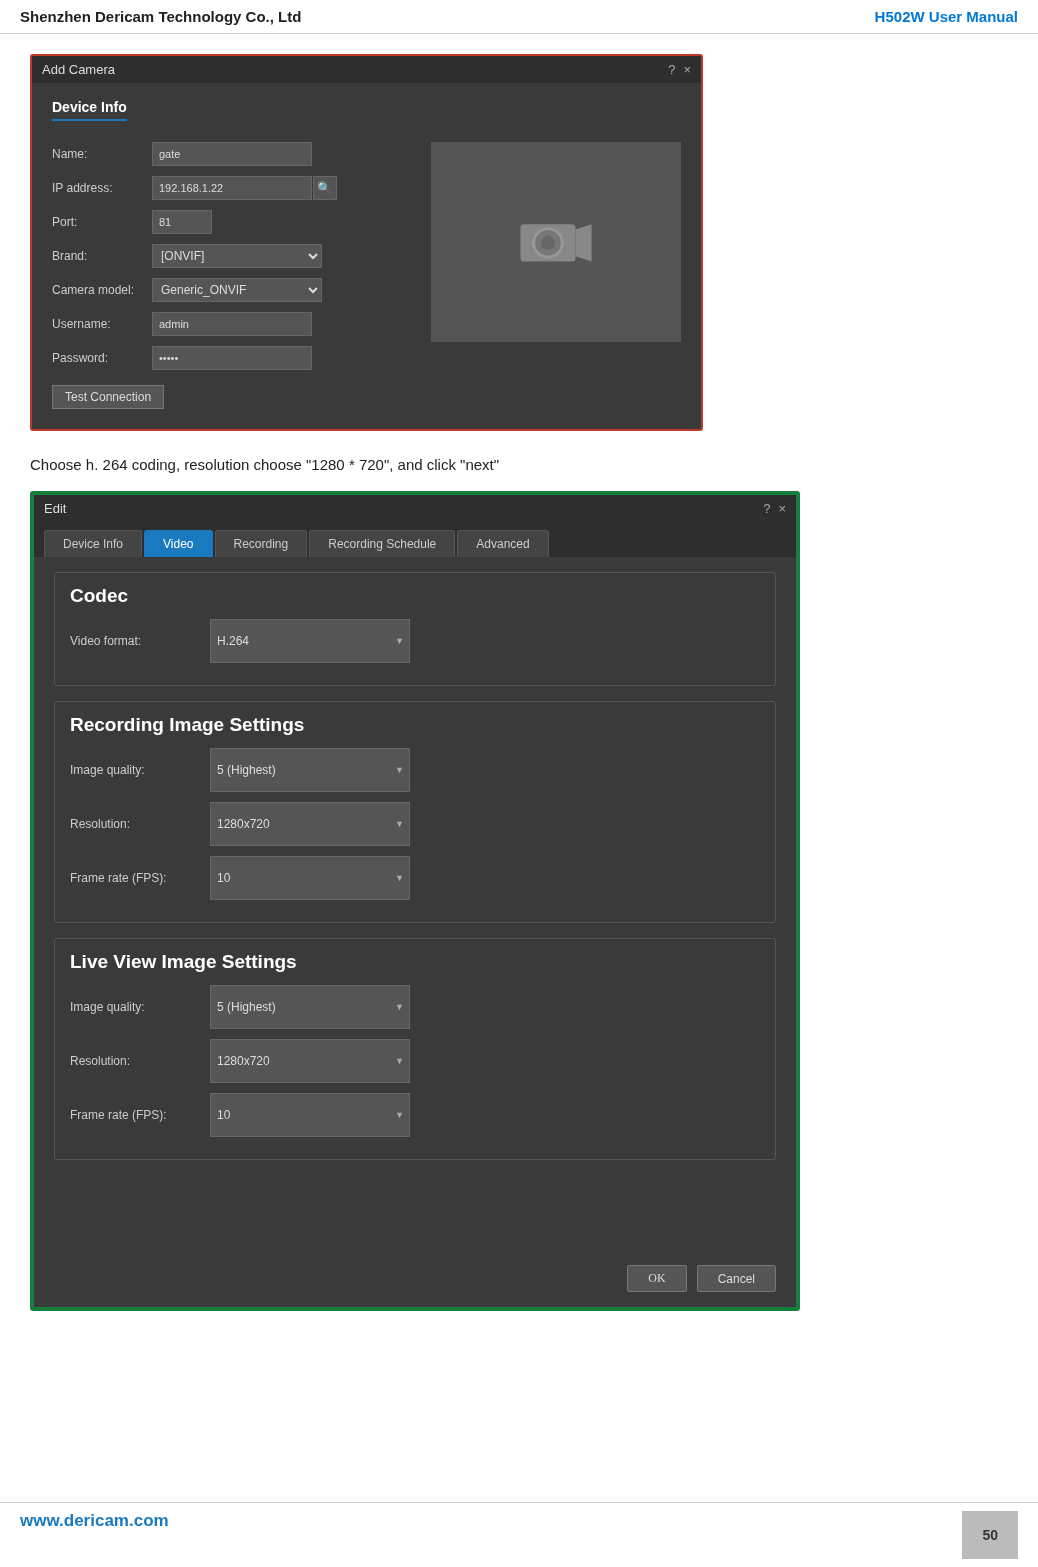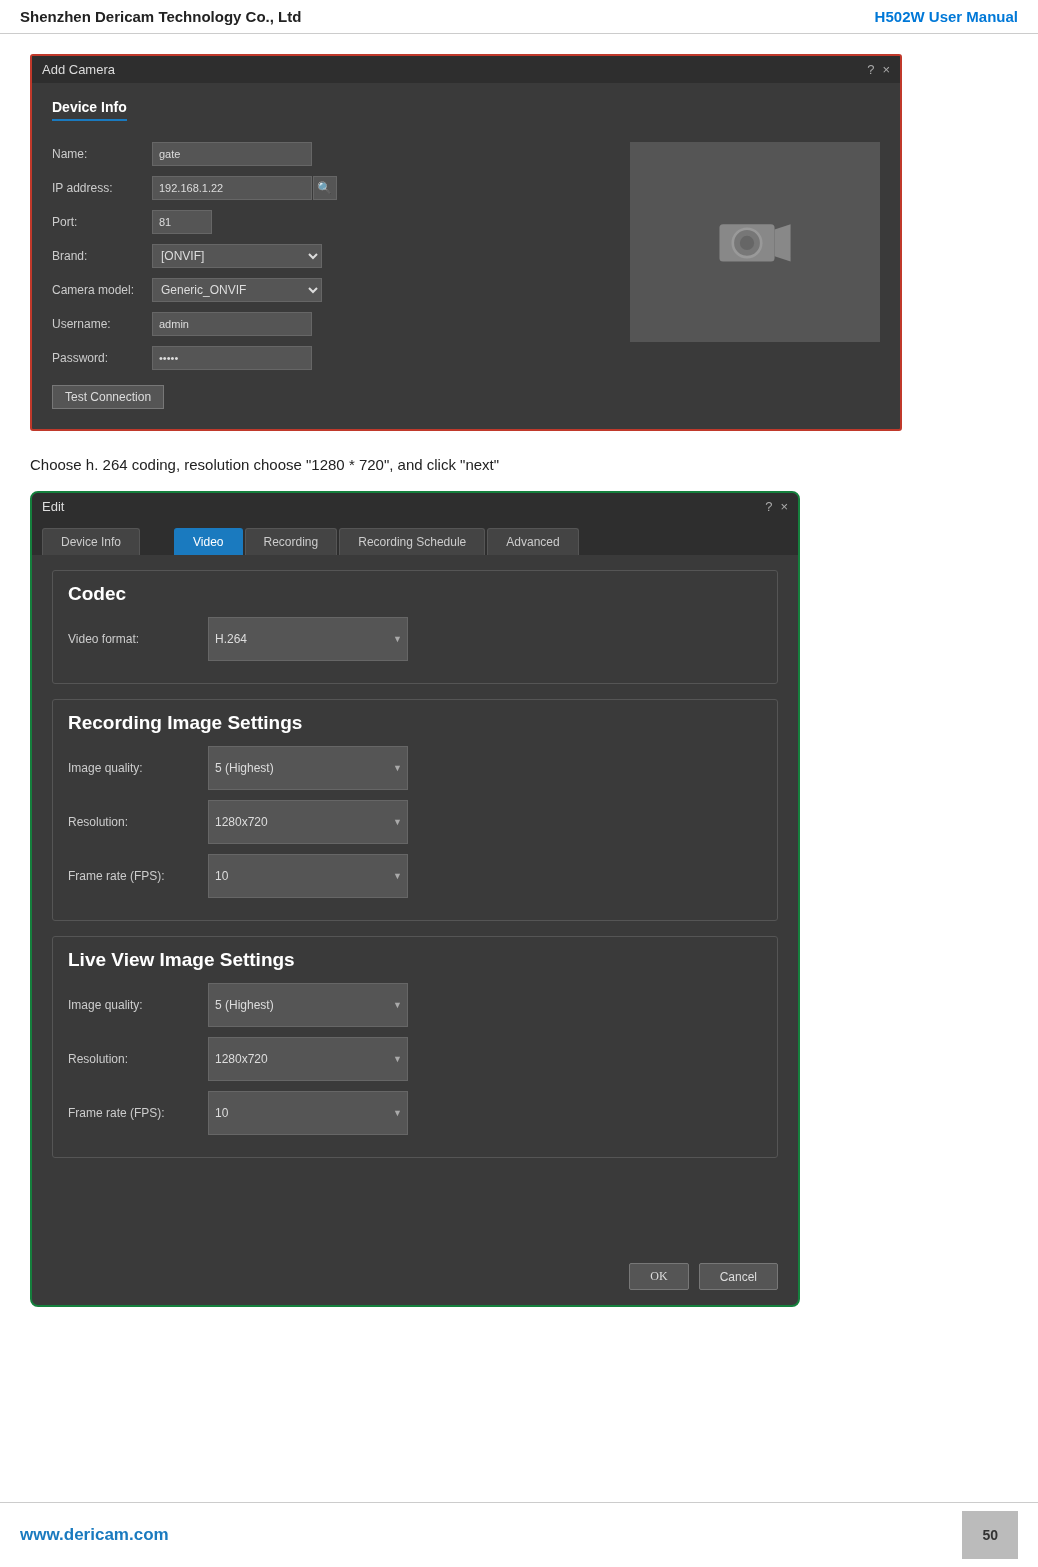--- a/index.html
+++ b/index.html
@@ -36,21 +36,21 @@
     }
 
     
     .dialog-wrapper {
       margin-bottom: 25px;
     }
     .dialog-box {
       border: 2px solid #c0392b;
       border-radius: 3px;
       background: #3a3a3a;
-      width: 872px;
+      width: 673px;
       overflow: hidden;
     }
     .dialog-titlebar {
       background: #2e2e2e;
       padding: 6px 10px;
       display: flex;
       justify-content: space-between;
       align-items: center;
       color: #ddd;
       font-size: 13px;
@@ -173,22 +173,22 @@
 
     
     .between-text {
       font-size: 15px;
       color: #222;
       margin: 18px 0 18px 0;
     }
 
     
     .edit-dialog-box {
-      border: 2px solid #15803d;
-      border-radius: 8px;
+      border: 4px solid #15803d;
+      border-radius: 3px;
       background: #3a3a3a;
       width: 770px;
       overflow: hidden;
     }
 
     
     .tabs-bar {
       display: flex;
       background: #2e2e2e;
       padding: 8px 10px 0;
@@ -201,21 +201,20 @@
       cursor: pointer;
       border-radius: 3px 3px 0 0;
       background: #444;
       border: 1px solid #555;
       border-bottom: none;
     }
     .tab-item.active {
       background: #1a7abf;
       color: #fff;
       border-color: #1a7abf;
-      margin-left: 32px;
     }
 
     
     .edit-dialog-body {
       padding: 15px 20px 20px;
     }
 
     
     .section-box {
       border: 1px solid #555;
@@ -294,21 +293,21 @@
     }
 
     
     .page-footer {
       position: absolute;
       bottom: 0;
       left: 0;
       right: 0;
       display: flex;
       justify-content: space-between;
-      align-items: center;
+      align-items: flex-start;
       border-top: 1px solid #ccc;
       padding: 8px 20px;
     }
     .footer-website {
       font-size: 17px;
       color: #1a7abf;
       font-weight: bold;
     }
     .footer-page-num {
       background: #bbb;

